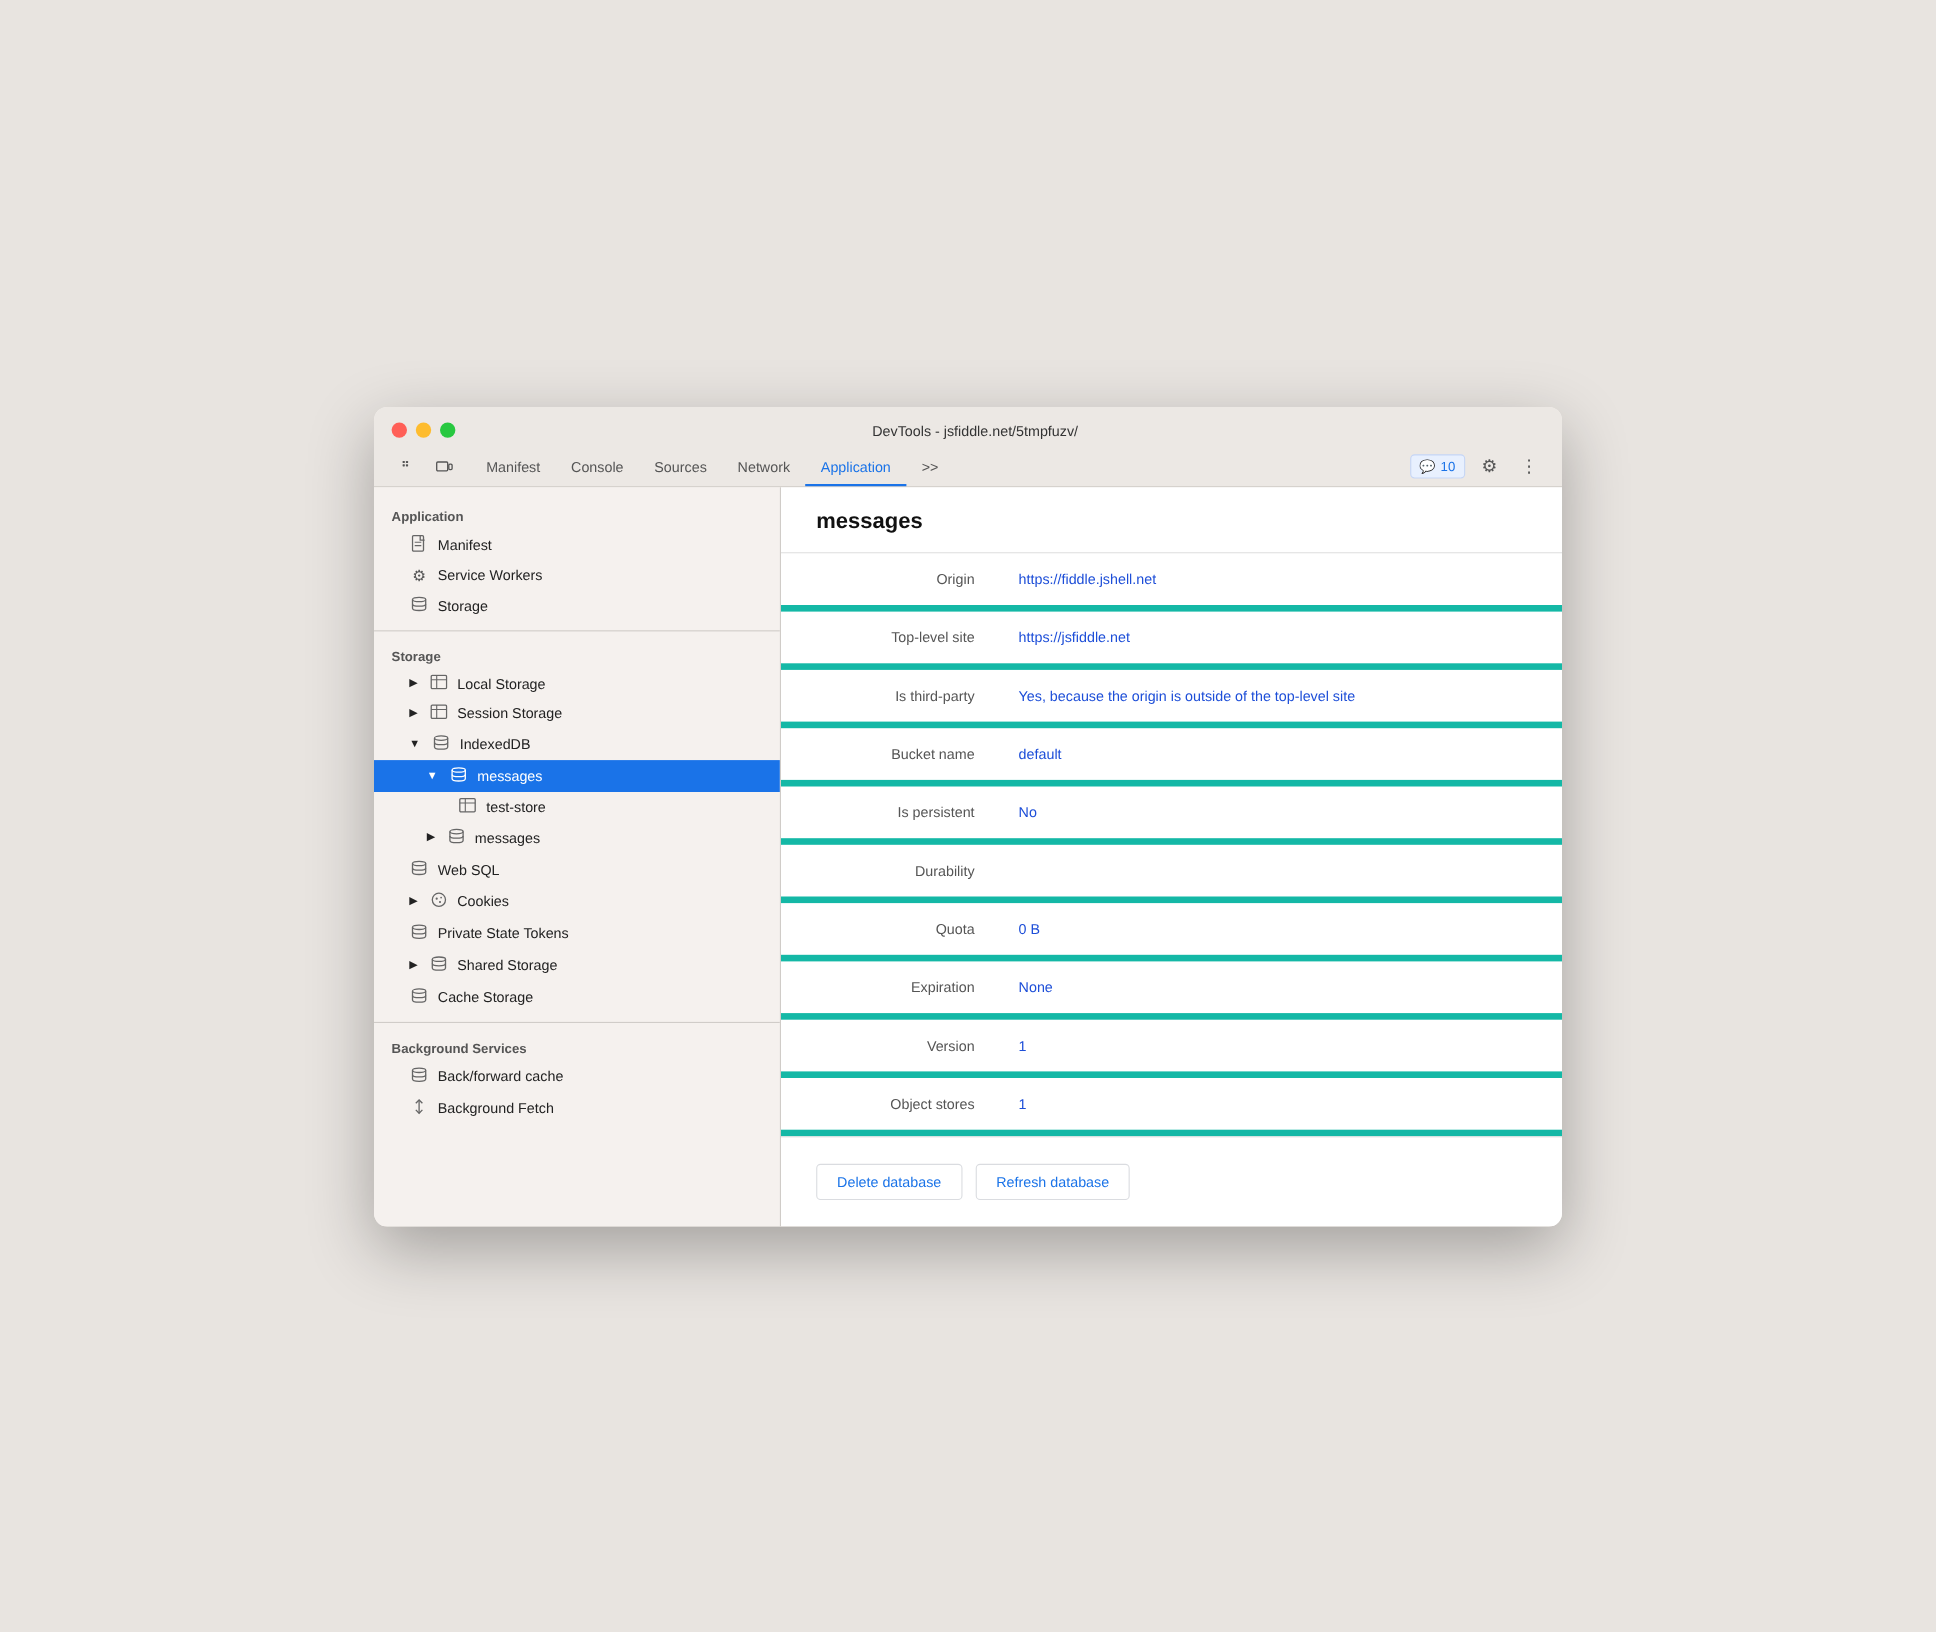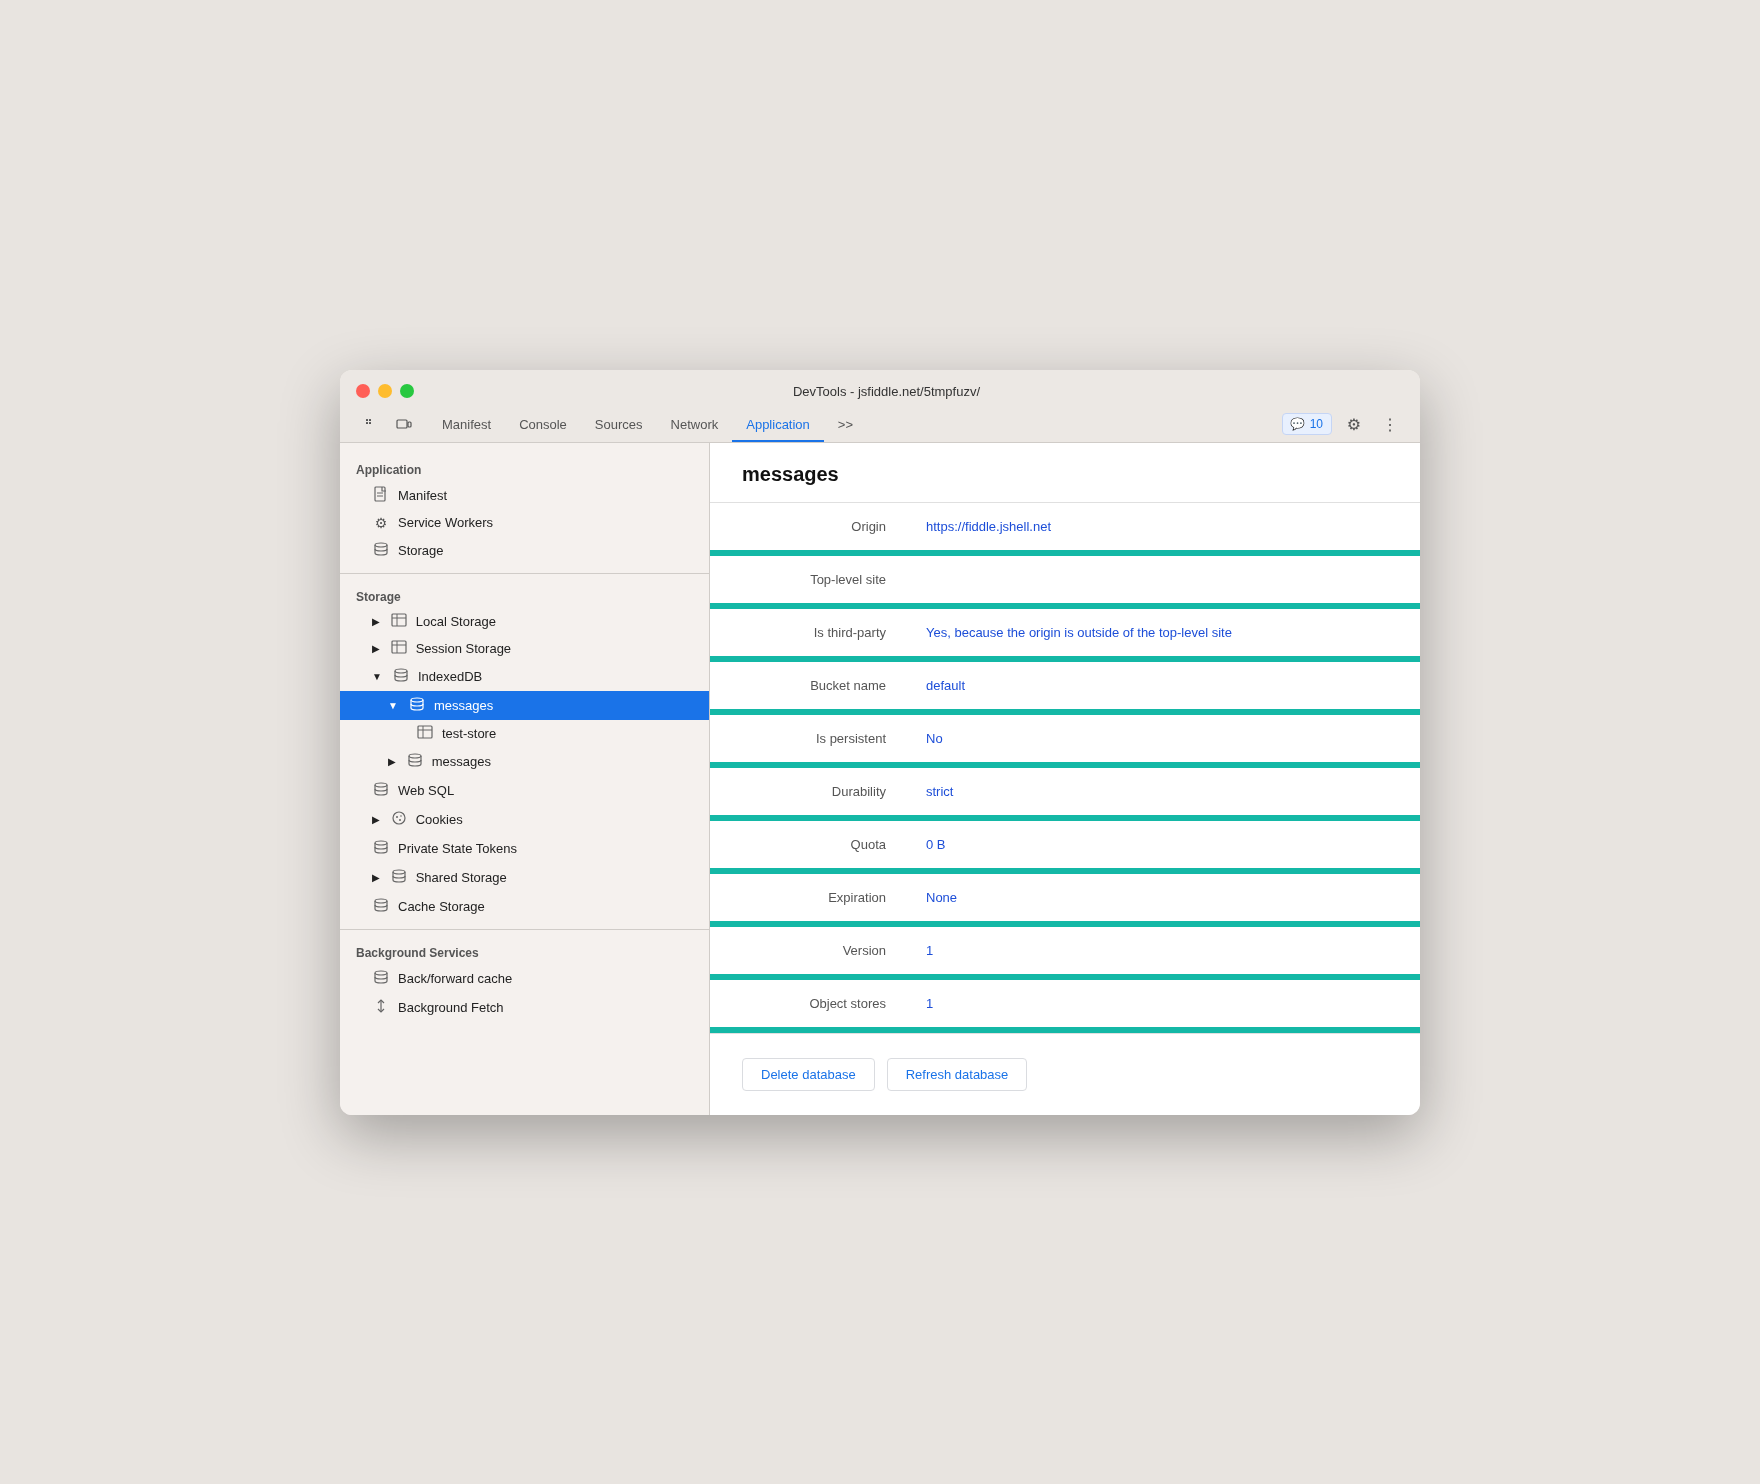--- a/index.html
+++ b/index.html
@@ -460,36 +460,36 @@
         <div class="panel-title">messages</div>
       </div>
 
       <div class="detail-rows">
         <div class="detail-row">
           <div class="detail-label">Origin</div>
           <div class="detail-value">https://fiddle.jshell.net</div>
         </div>
         <div class="detail-row">
           <div class="detail-label">Top-level site</div>
+          <div class="detail-value">https://jsfiddle.net</div>
         </div>
         <div class="detail-row">
           <div class="detail-label">Is third-party</div>
           <div class="detail-value">Yes, because the origin is outside of the top-level site</div>
         </div>
         <div class="detail-row">
           <div class="detail-label">Bucket name</div>
           <div class="detail-value">default</div>
         </div>
         <div class="detail-row">
           <div class="detail-label">Is persistent</div>
           <div class="detail-value">No</div>
         </div>
         <div class="detail-row">
           <div class="detail-label">Durability</div>
-          <div class="detail-value">strict</div>
         </div>
         <div class="detail-row">
           <div class="detail-label">Quota</div>
           <div class="detail-value">0 B</div>
         </div>
         <div class="detail-row">
           <div class="detail-label">Expiration</div>
           <div class="detail-value">None</div>
         </div>
         <div class="detail-row">

